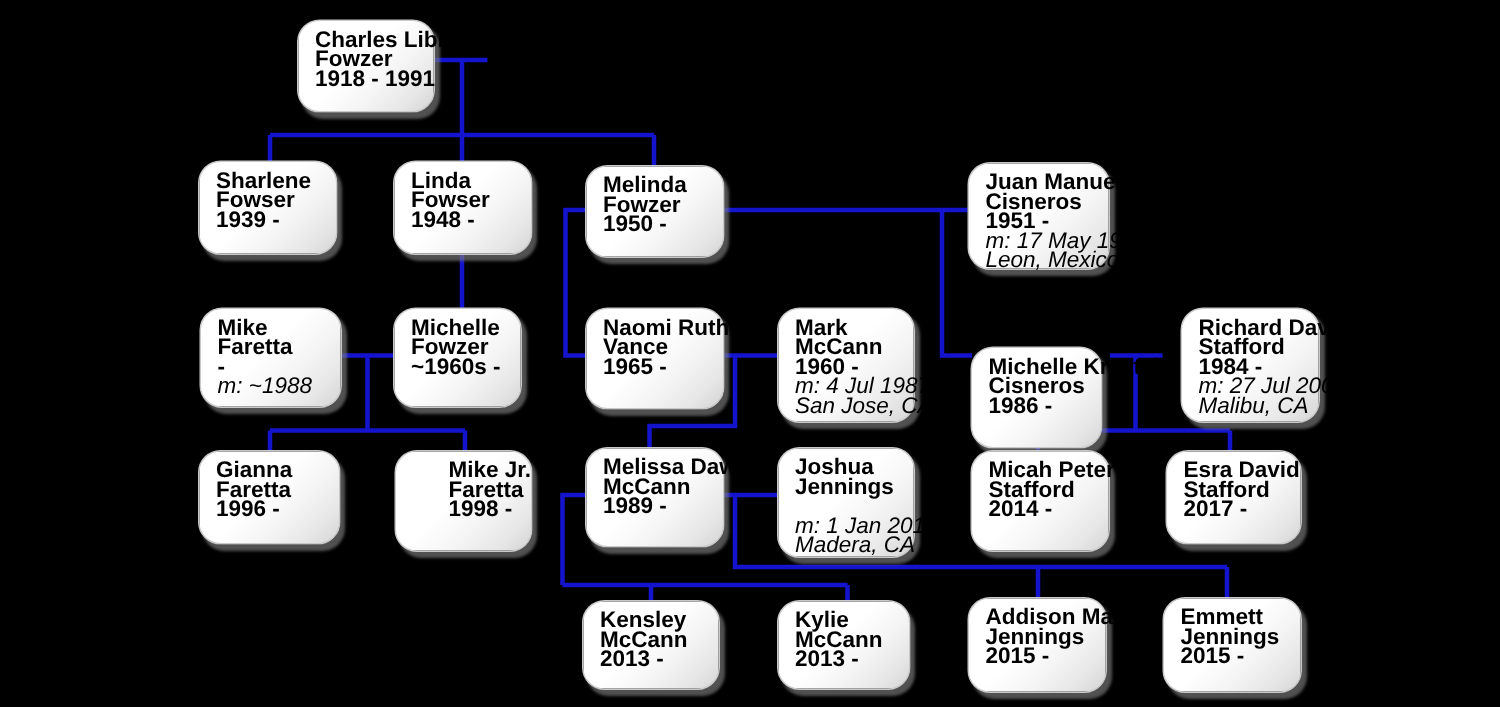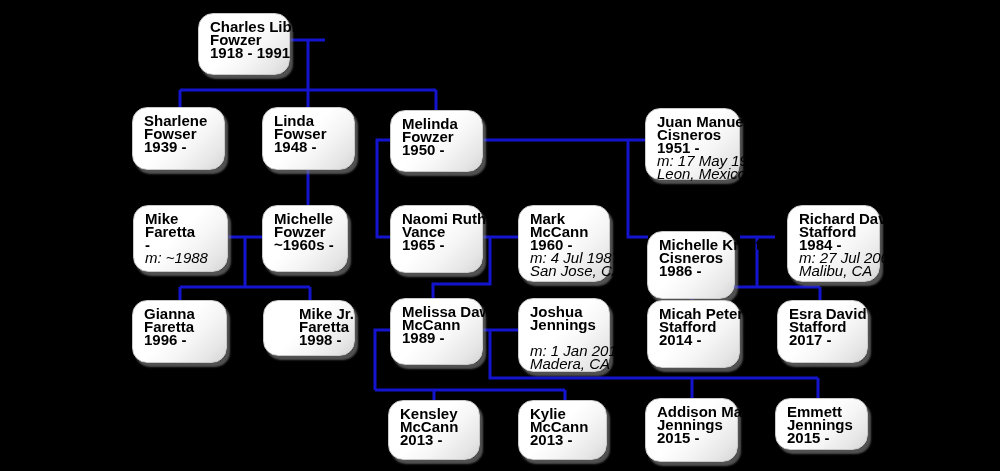--- a/index.html
+++ b/index.html
@@ -123,21 +123,21 @@
       <div class="line">Stafford</div>
       <div class="line">1984 -</div>
       <div class="line it">m: 27 Jul 2009</div>
       <div class="line it">Malibu, CA</div>
     </div>
     <div class="person-box" style="left: 132px; top: 300px; width: 95px; height: 63px;">
       <div class="line">Gianna</div>
       <div class="line">Faretta</div>
       <div class="line">1996 -</div>
     </div>
-    <div class="person-box" style="left: 263px; top: 300px; width: 92px; height: 56px; padding-left: 35px;">
+    <div class="person-box" style="left: 263px; top: 300px; width: 92px; height: 68px; padding-left: 35px;">
       <div class="line">Mike Jr.</div>
       <div class="line">Faretta</div>
       <div class="line">1998 -</div>
     </div>
     <div class="person-box" style="left: 390px; top: 298px; width: 93px; height: 67px;">
       <div class="line">Melissa Dawn</div>
       <div class="line">McCann</div>
       <div class="line">1989 -</div>
     </div>
     <div class="person-box" style="left: 518px; top: 298px; width: 92px; height: 74px;">
@@ -165,18 +165,18 @@
     <div class="person-box" style="left: 518px; top: 400px; width: 89px; height: 60px;">
       <div class="line">Kylie</div>
       <div class="line">McCann</div>
       <div class="line">2013 -</div>
     </div>
     <div class="person-box" style="left: 645px; top: 398px; width: 93px; height: 64px;">
       <div class="line">Addison May</div>
       <div class="line">Jennings</div>
       <div class="line">2015 -</div>
     </div>
-    <div class="person-box" style="left: 775px; top: 398px; width: 93px; height: 52px;">
+    <div class="person-box" style="left: 775px; top: 398px; width: 93px; height: 64px;">
       <div class="line">Emmett</div>
       <div class="line">Jennings</div>
       <div class="line">2015 -</div>
     </div>
   </div>
 
 </body></html>

